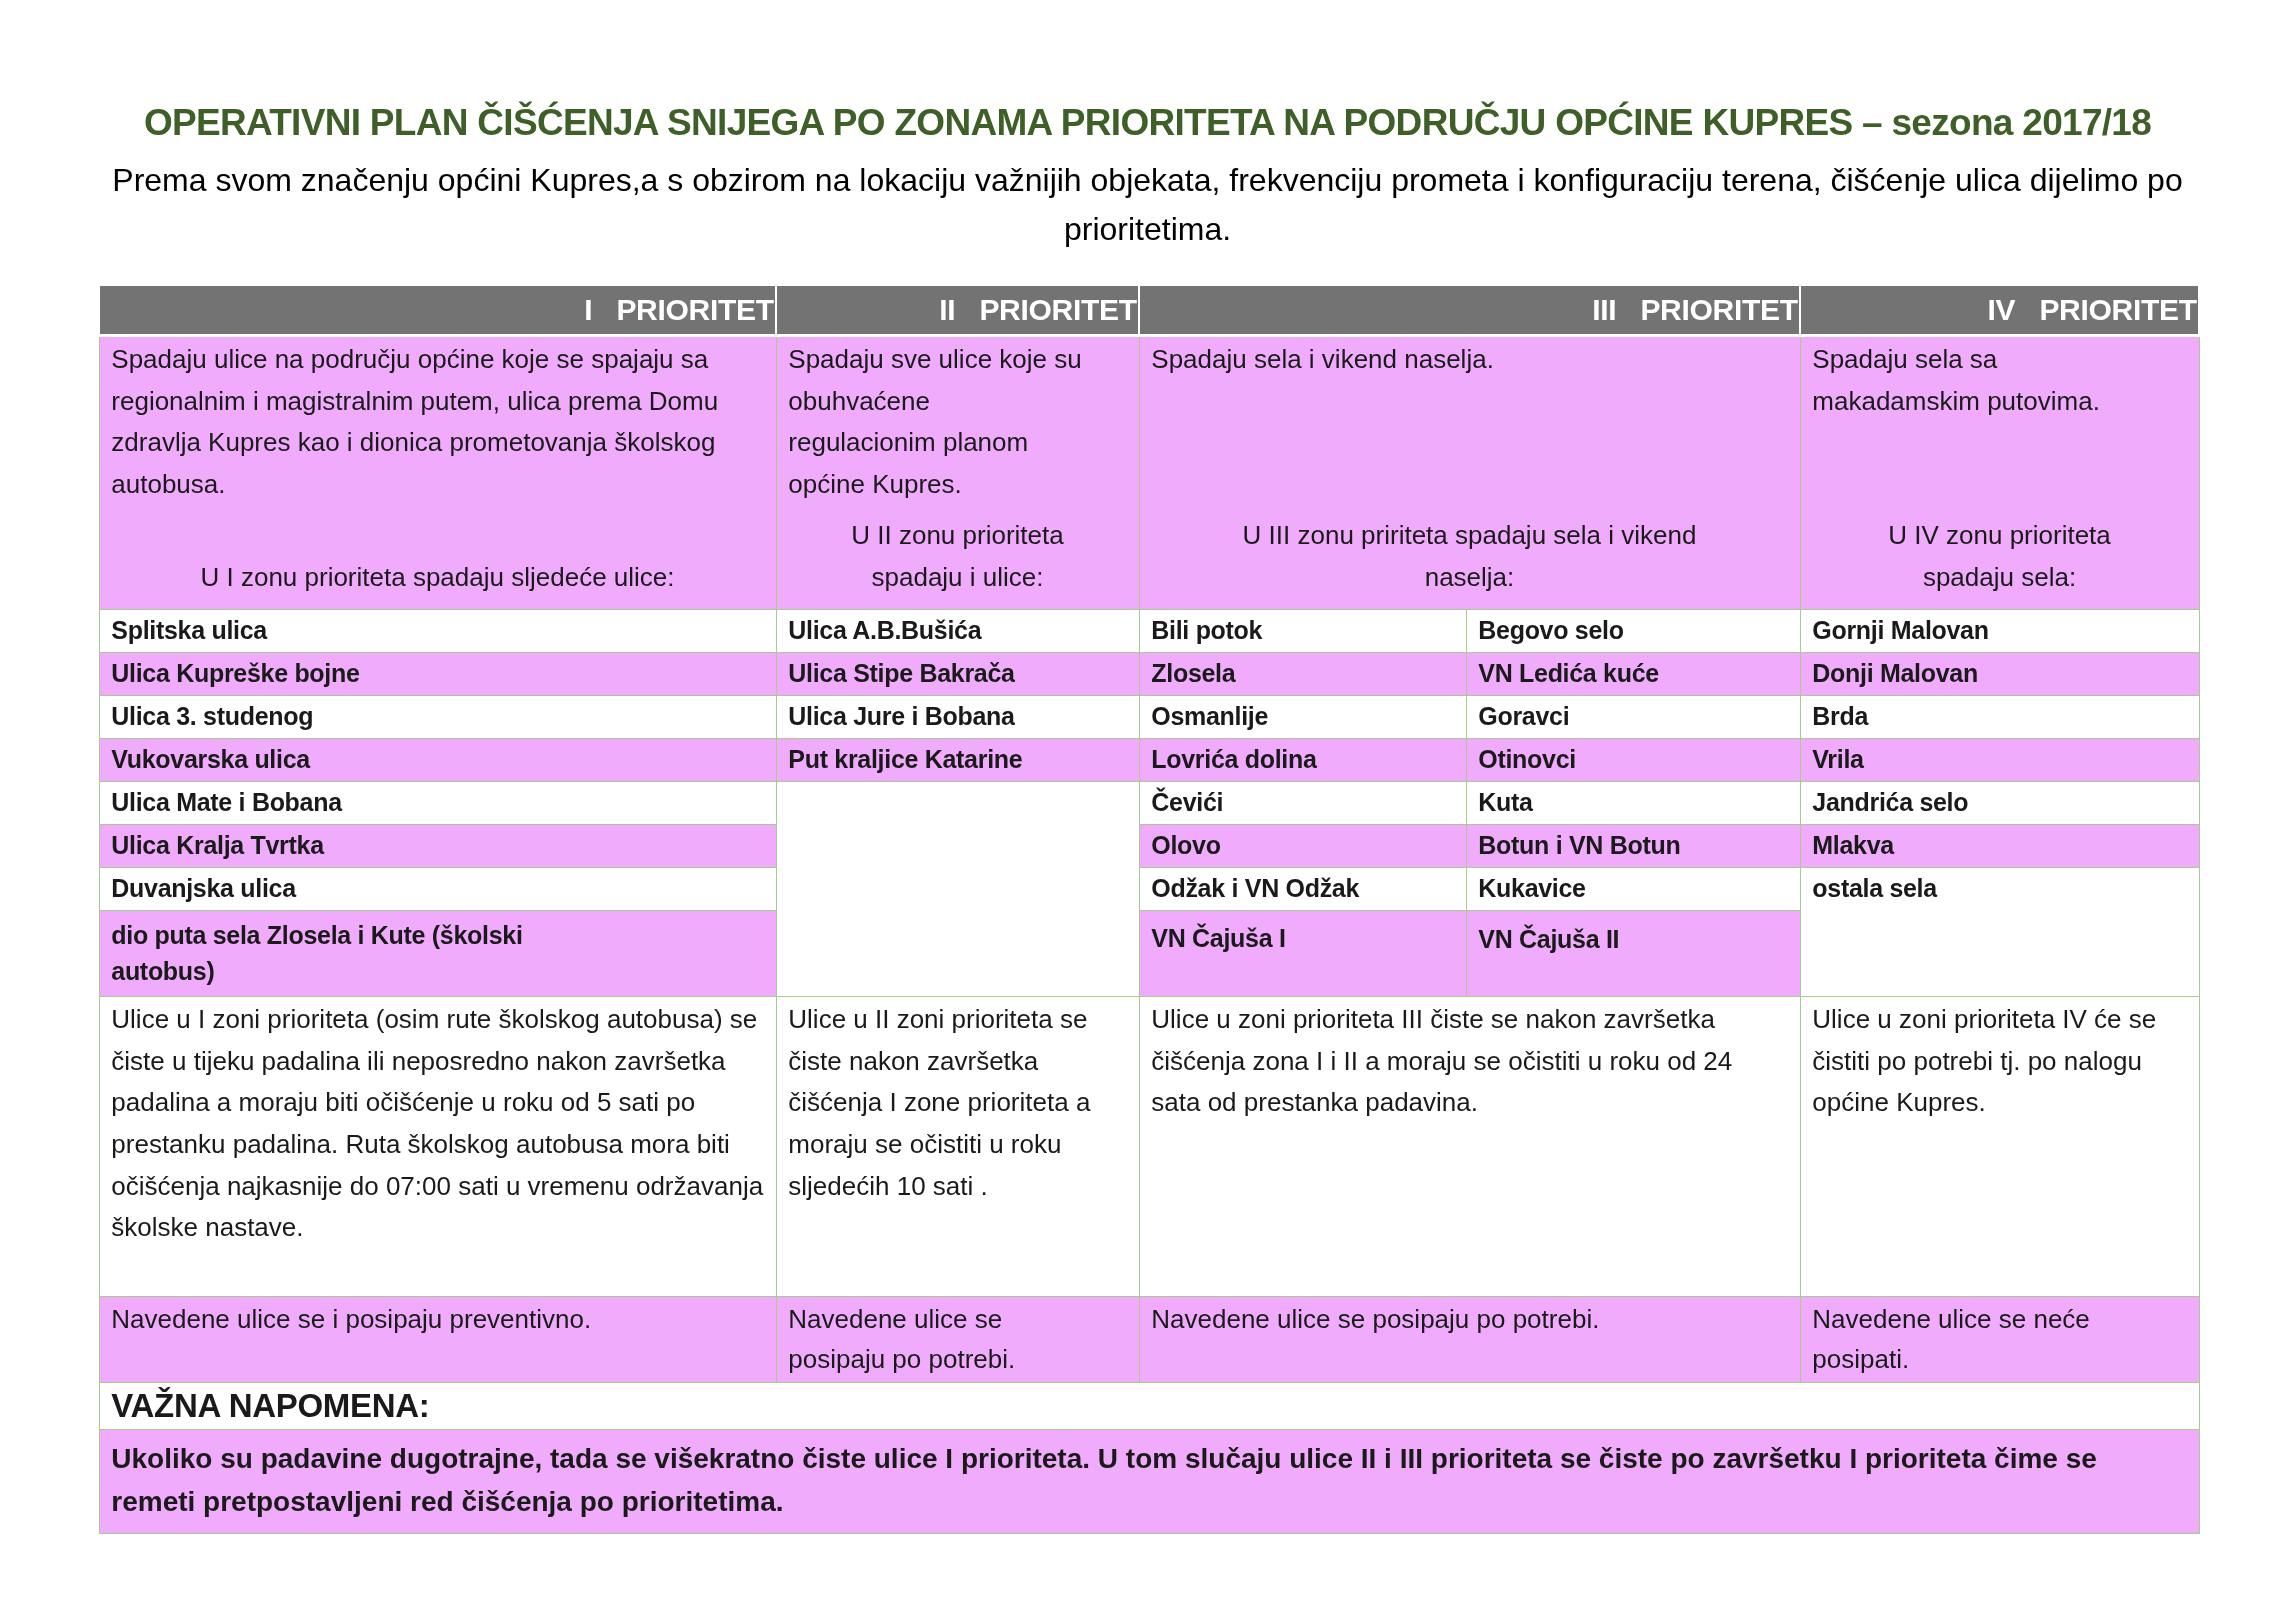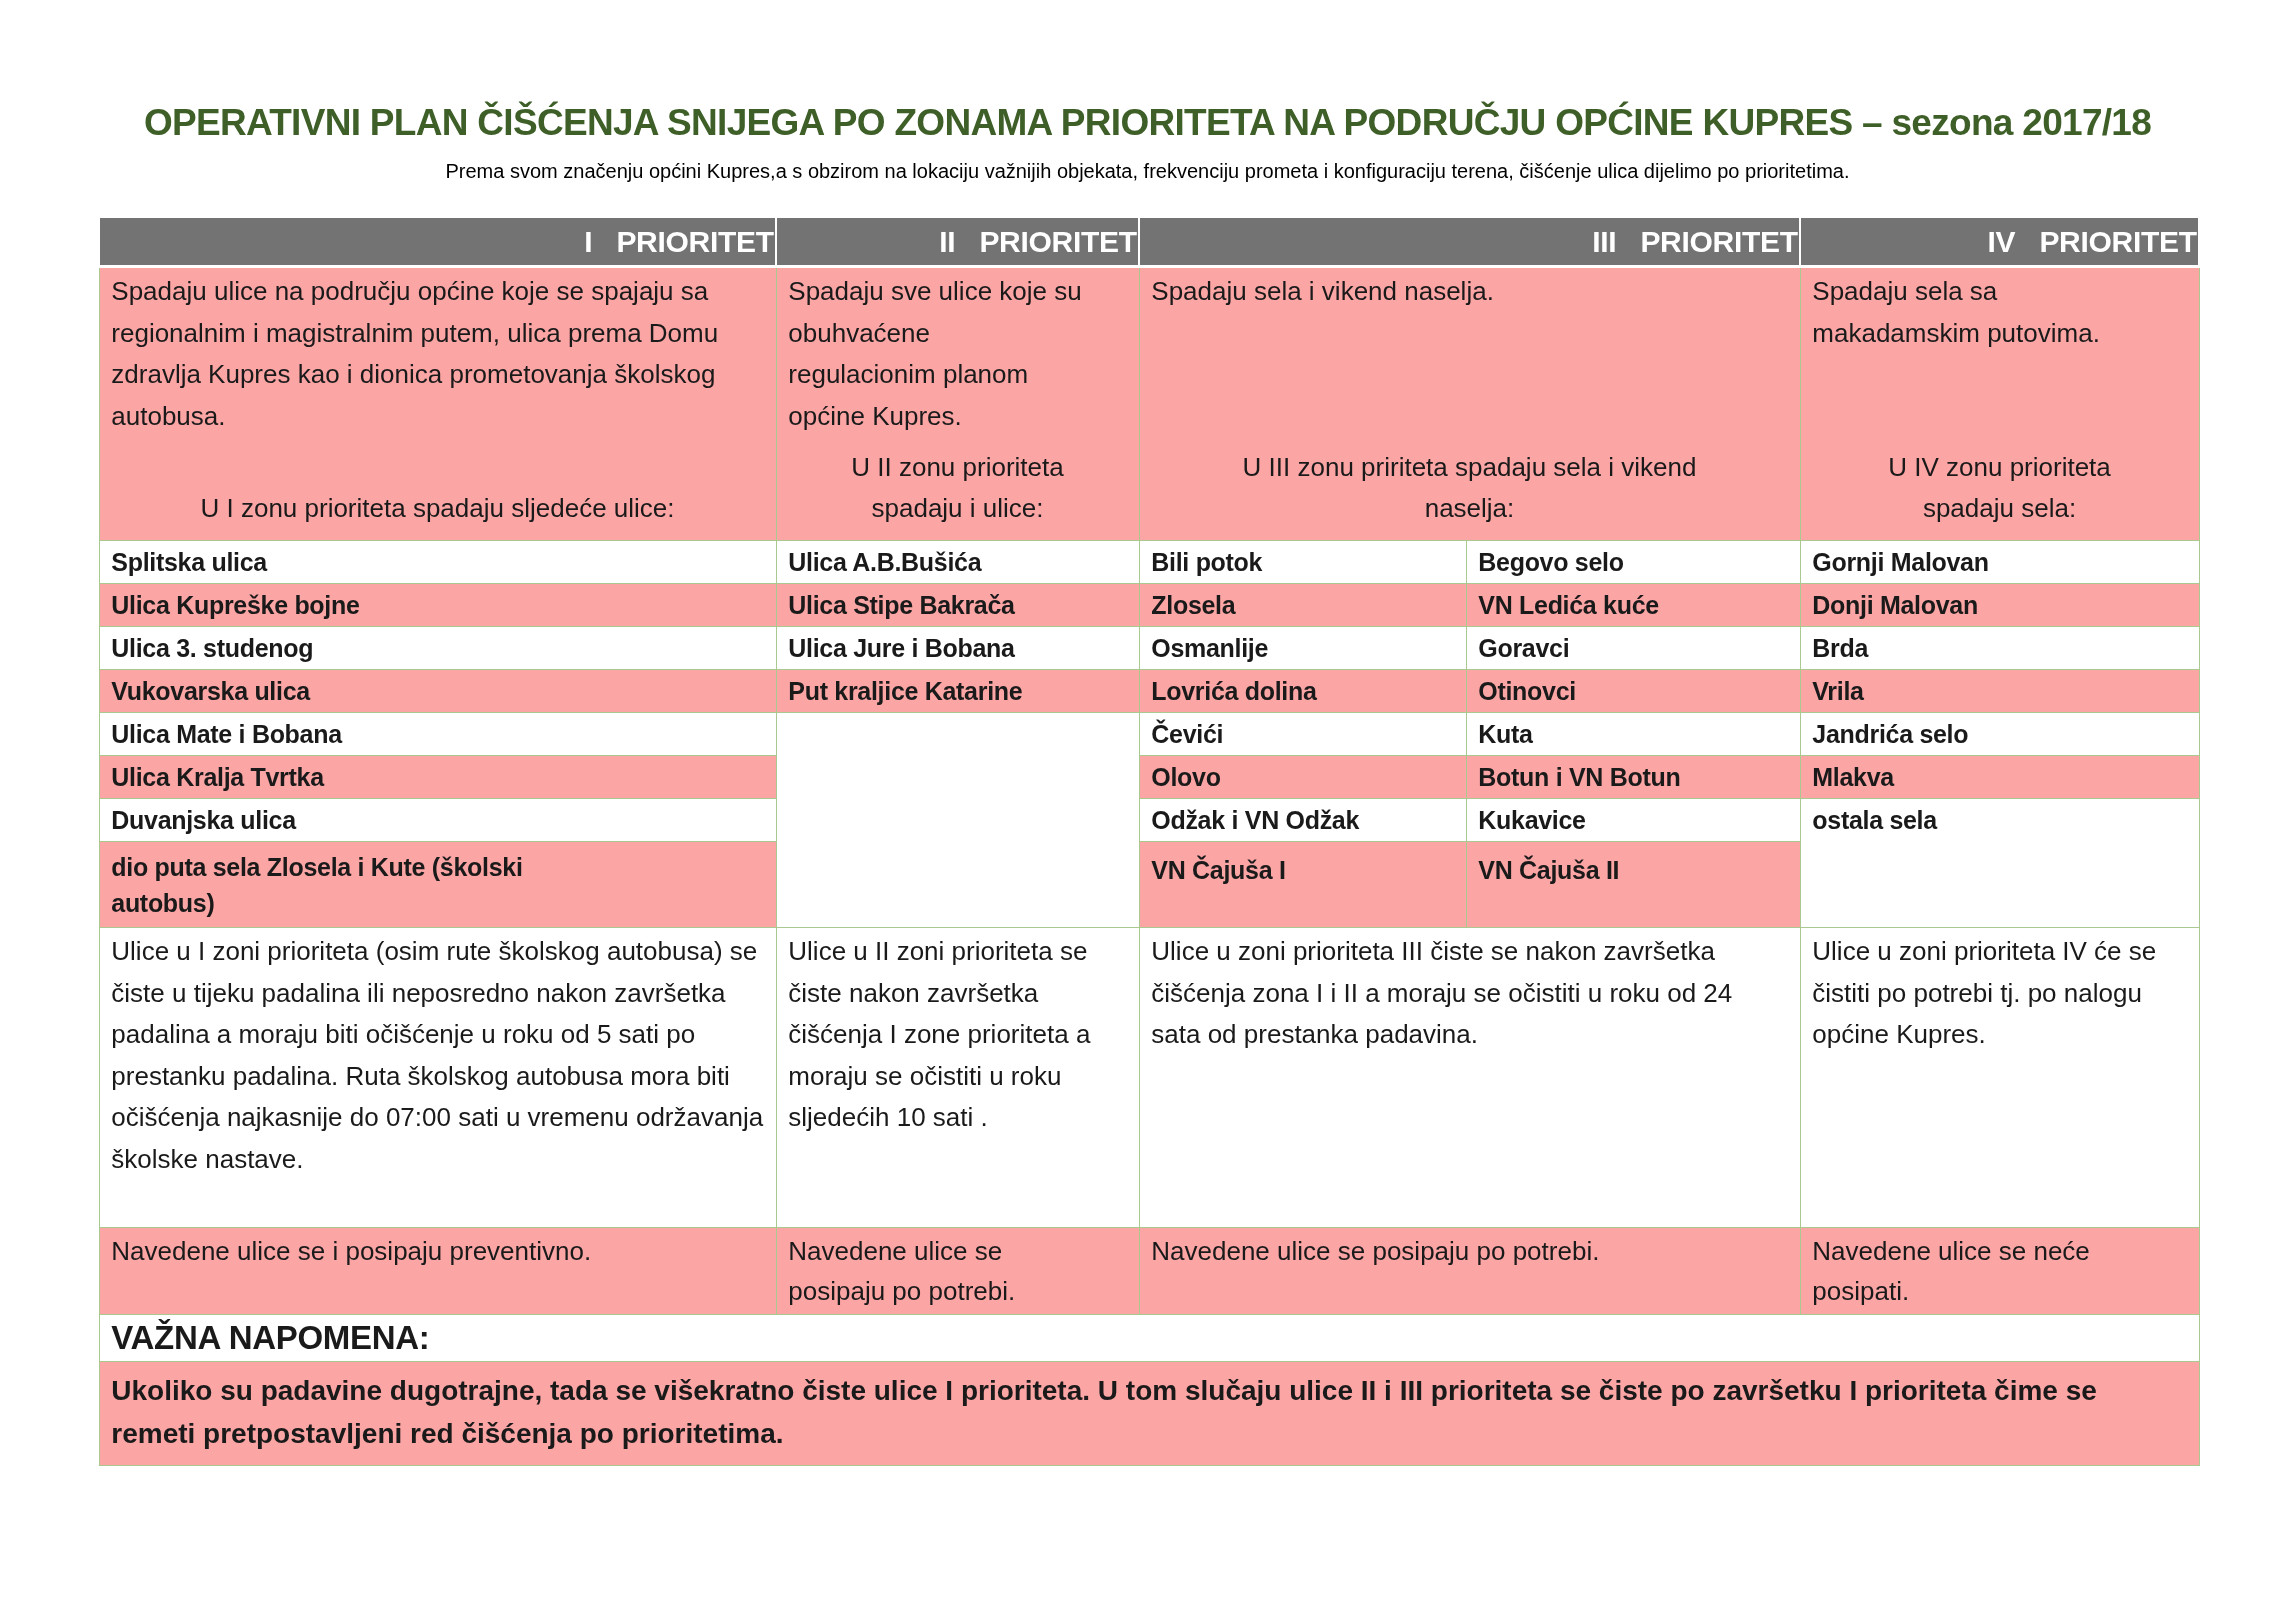--- a/index.html
+++ b/index.html
@@ -6,38 +6,38 @@
   .page{
     width:2295px;height:1623px;background:#ffffff;position:relative;
     font-family:"Liberation Sans", sans-serif;color:#1a1a1a;overflow:hidden;
     box-sizing:border-box;padding-top:101px;
   }
   .doc-title{
     text-align:center;font-size:37px;font-weight:bold;color:#3E5F28;
     letter-spacing:-0.7px;line-height:1.2;margin:0 79px;
   }
   .doc-subtitle{
-    text-align:center;font-size:20px;color:#000;line-height:1.55;
+    text-align:center;font-size:32px;color:#000;line-height:1.55;
     margin:10.5px auto 0 auto;max-width:2120px;
   }
   table.plan{
     border-collapse:collapse;table-layout:fixed;
     width:2100px;margin:29px 0 0 98px;
   }
   td{
     border:1.3px solid #A9C98F;vertical-align:top;box-sizing:border-box;
     padding:2.6px 11.8px;overflow:hidden;
   }
   .hdr td{
     background:#737373;color:#ffffff;font-size:30px;font-weight:bold;
     text-align:right;vertical-align:middle;height:50px;padding:1.3px;
     border:2px solid #ffffff;border-bottom:3.3px solid #ffffff;
     white-space:pre-wrap;letter-spacing:-0.3px;
   }
-  .g{background:#fca5a5;}
+  .g{background:#f0abfc;}
   .w{background:#ffffff;}
   .desc-row{height:274px;}
   .desc-row td{font-size:26px;line-height:1.6;}
   .desc-wrap{display:flex;flex-direction:column;justify-content:space-between;height:259px;}
   .desc-top{text-align:left;white-space:pre-line;}
   .desc-bottom{text-align:center;white-space:pre-line;}
   .street-row{height:43px;}
   .street-row-double{height:86px;}
   .street{
     font-size:25px;font-weight:bold;vertical-align:middle;

